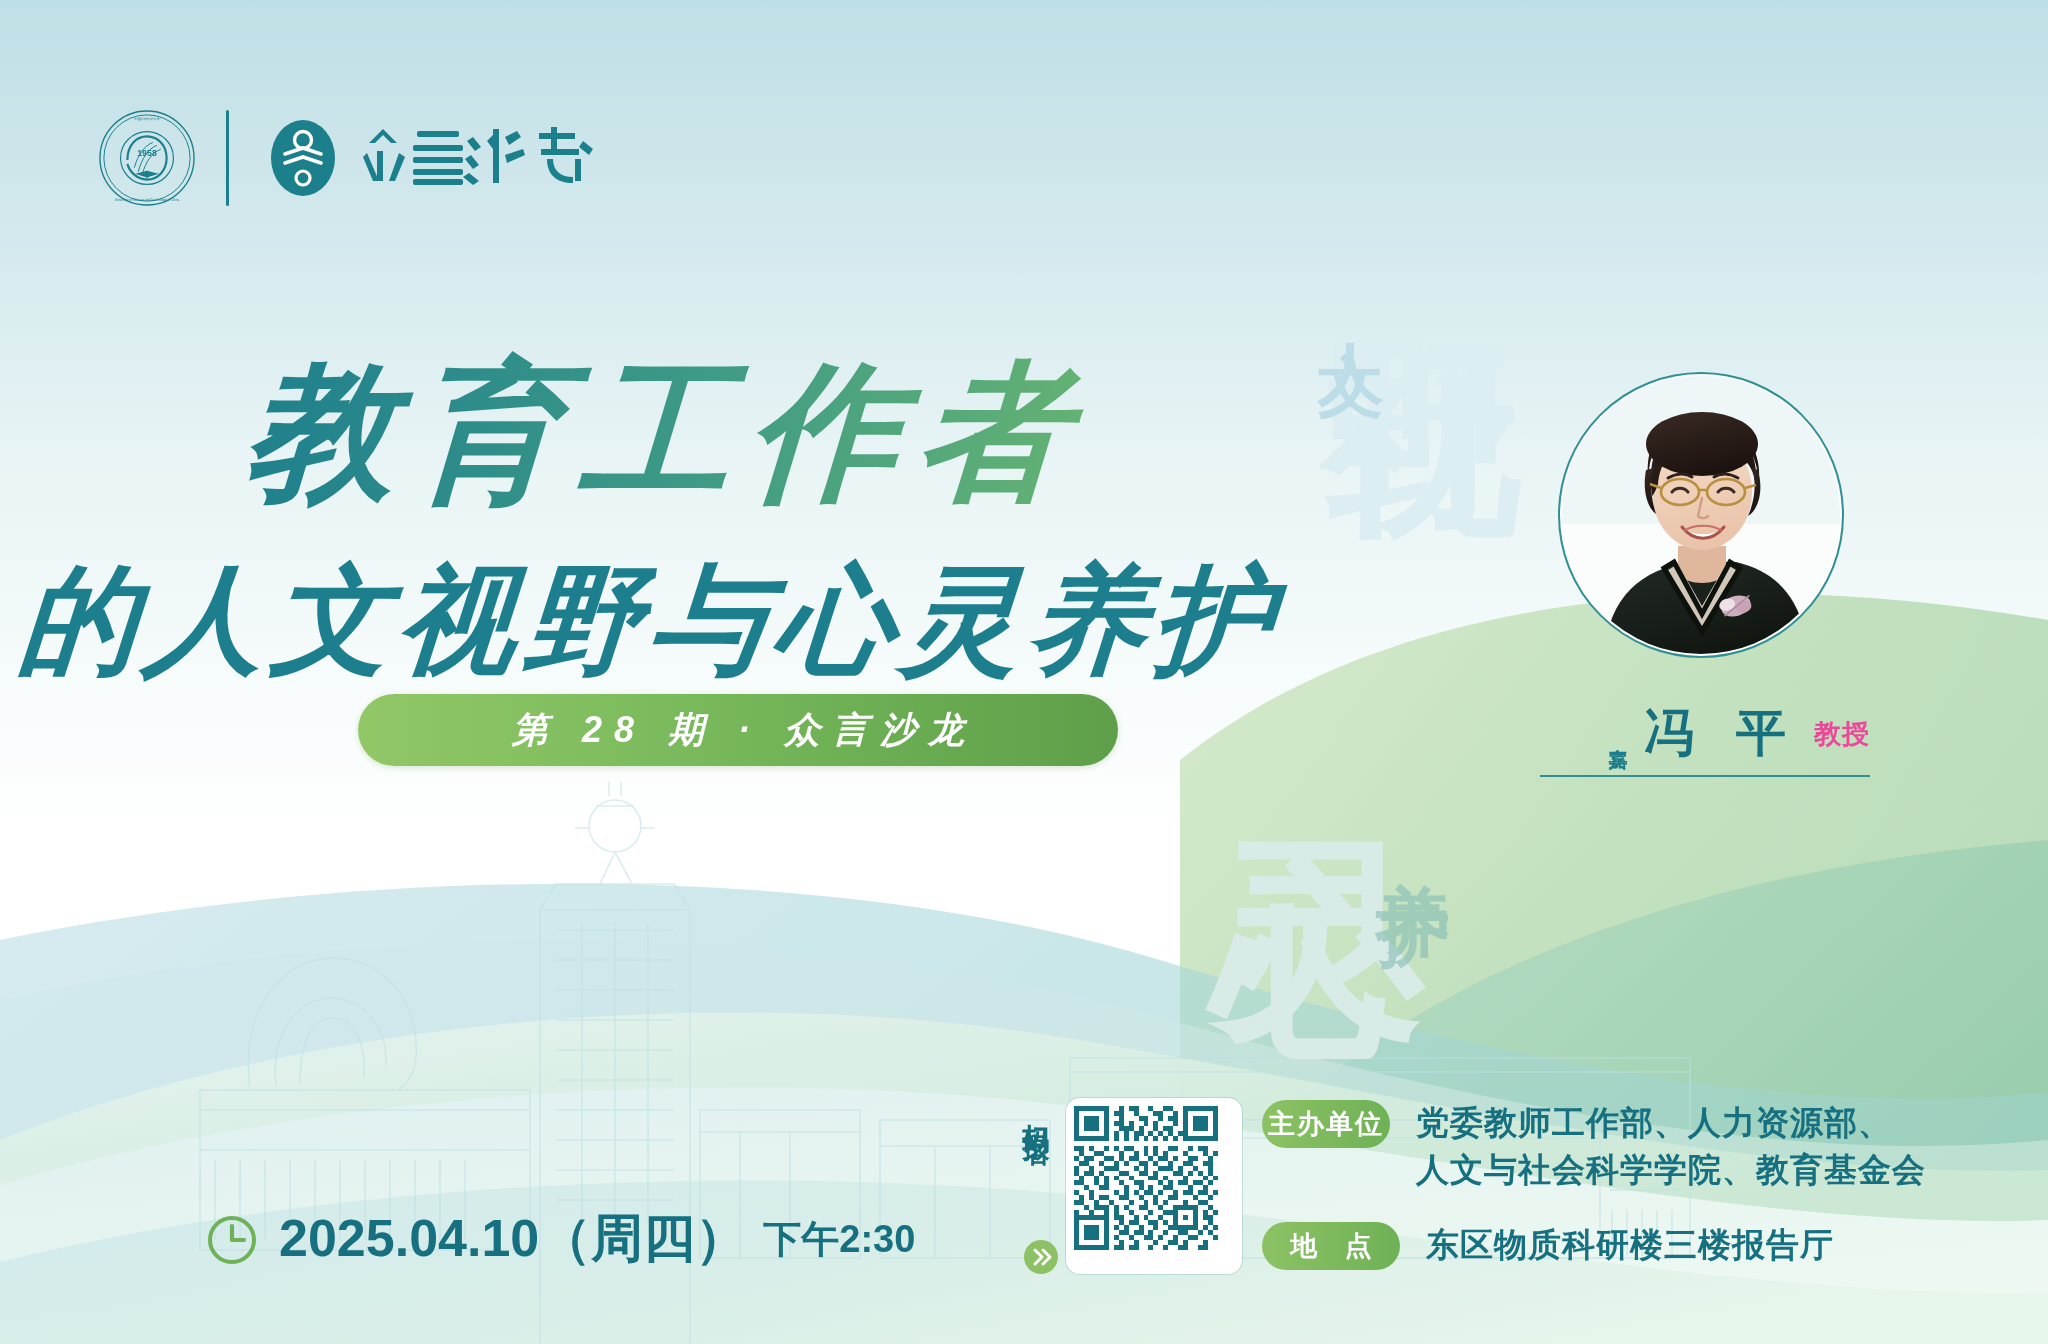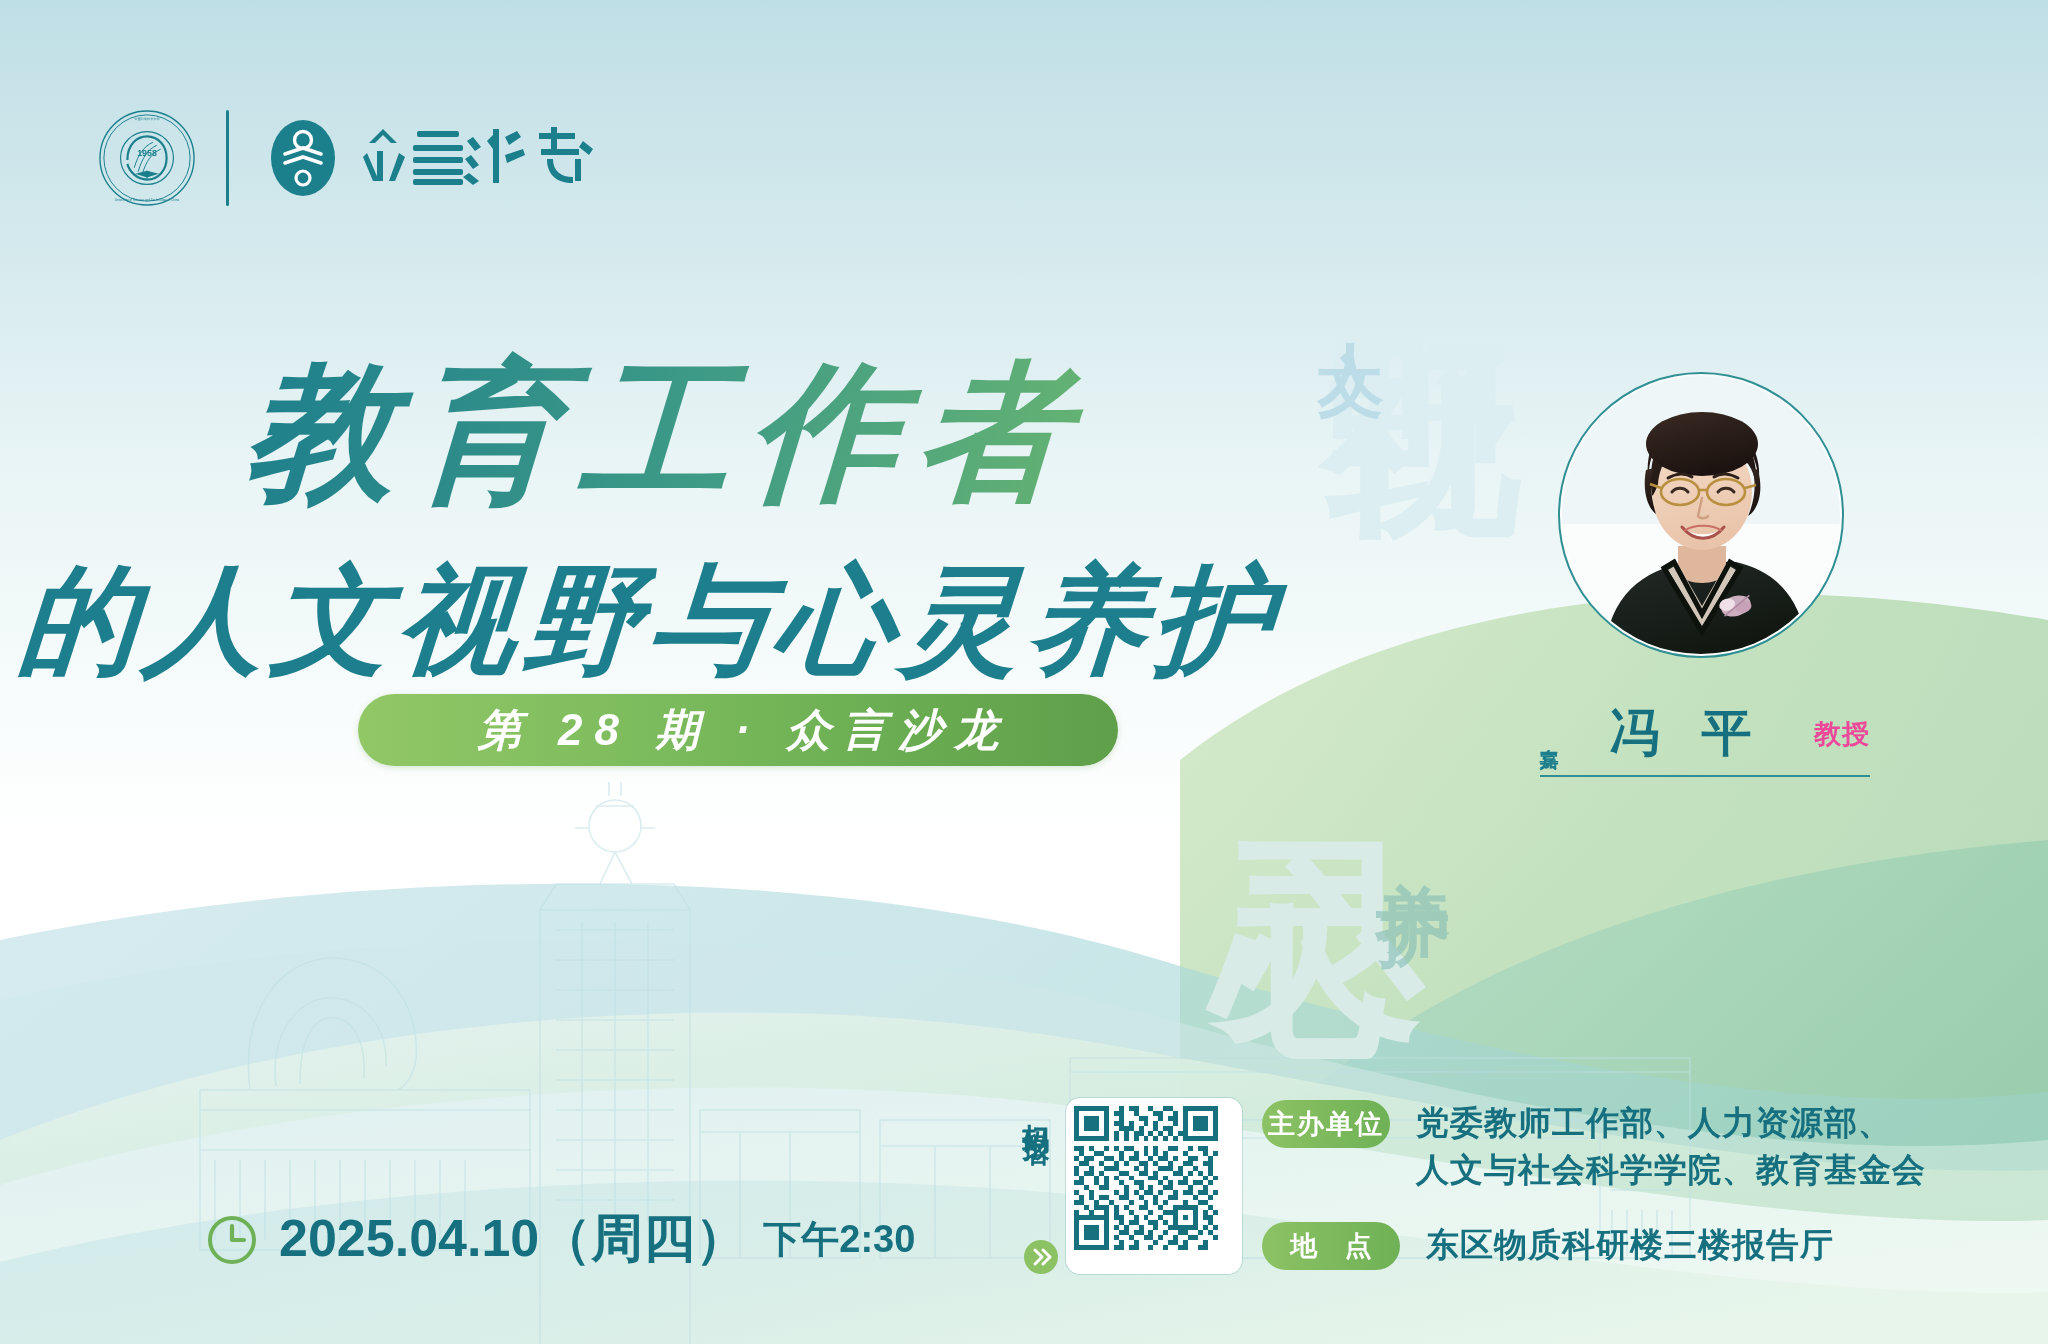--- a/index.html
+++ b/index.html
@@ -100,40 +100,40 @@
   .pill{
     position:absolute;left:358px;top:694px;
     width:760px;height:72px;
     border-radius:36px;
     background:linear-gradient(90deg,#92c766 0%,#7bbb5d 40%,#6bad52 70%,#5f9f4a 100%);
     display:flex;align-items:center;justify-content:center;
     box-shadow:0 2px 6px rgba(90,150,70,.22);
   }
   .pill span{
     color:#ffffff;
-    font-size:44px;font-weight:700;font-style:italic;
+    font-size:36px;font-weight:700;font-style:italic;
     letter-spacing:12px;
     font-family:"Liberation Sans","DejaVu Sans",sans-serif;
     padding-left:12px;
     text-align:center;
   }
 
   
   .portrait{
     position:absolute;left:1558px;top:372px;
     width:282px;height:282px;border-radius:50%;
     border:2px solid #2f8f93;
     background:radial-gradient(circle at 50% 28%, #eef7f8 0%, #ffffff 72%);
     overflow:hidden;
   }
   .portrait svg{position:absolute;left:0;top:0;}
 
   
   .speaker{position:absolute;left:1540px;top:700px;width:330px;text-align:center;}
-  .speaker-line1{display:flex;align-items:center;justify-content:space-between;gap:8px;}
+  .speaker-line1{display:flex;align-items:center;justify-content:flex-end;gap:8px;}
   .sp-tag{
     font-size:19px;font-weight:700;color:#1d7f8d;line-height:1.0;
     writing-mode:vertical-rl;letter-spacing:1px;height:44px;
     font-family:"Liberation Sans","DejaVu Sans",sans-serif;
   }
   .sp-name{
     font-size:50px;font-weight:700;color:#16707f;letter-spacing:14px;
     font-family:"Liberation Sans","DejaVu Sans",sans-serif;padding-left:8px;
   }
   .sp-role{font-size:27px;font-weight:700;color:#ec4899;letter-spacing:1px;padding-left:6px;

